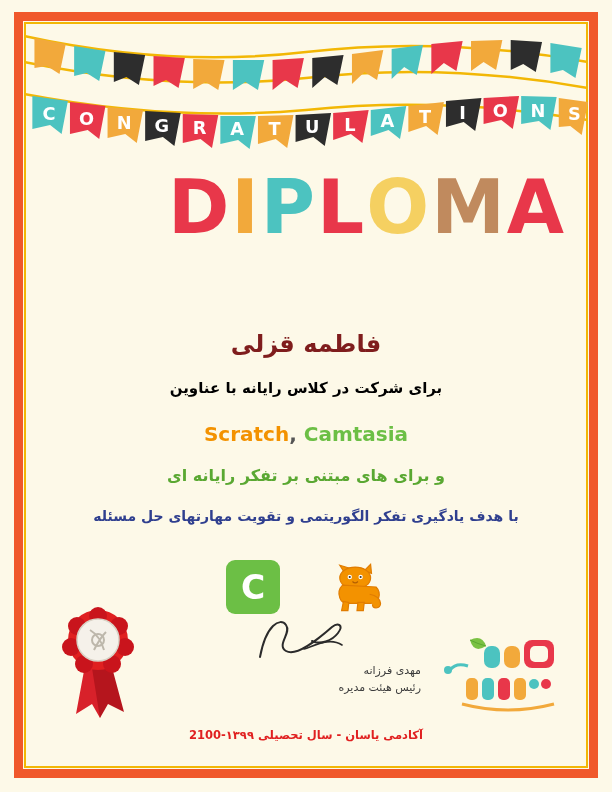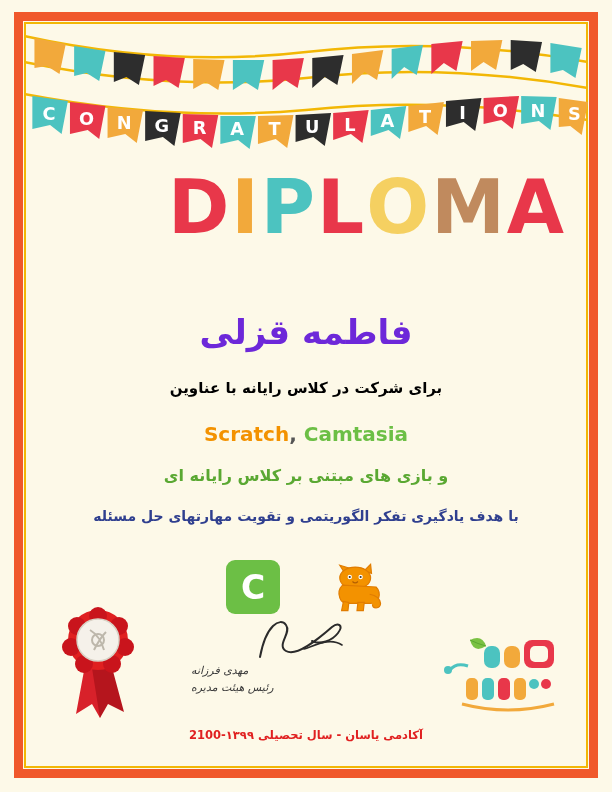--- a/index.html
+++ b/index.html
@@ -84,24 +84,24 @@
     text-align: center;
     direction: rtl;
   }
   .l-presented {
     top: 246px;
     font-size: 17px;
     font-weight: bold;
     color: #2f3f8f;
   }
   .l-name {
-    top: 290px;
-    font-size: 34px;
-    font-weight: bold;
-    color: #6d28d9;
+    top: 308px;
+    font-size: 24px;
+    font-weight: bold;
+    color: #7f1d1d;
   }
   .l-for {
     top: 357px;
     font-size: 15px;
     font-weight: bold;
     color: #000000;
   }
   .l-courses {
     top: 400px;
     font-size: 20px;
@@ -159,24 +159,23 @@
     width: 92px;
     height: 120px;
   }
 
   
   .signature-block {
     position: absolute;
     left: 50%;
     transform: translateX(-50%);
     bottom: 72px;
-    text-align: left;
+    text-align: right;
     direction: rtl;
     width: 230px;
-    font-style: italic;
   }
   .sig-svg { display: block; margin: 0 auto 2px auto; }
   .sig-name {
     font-size: 11px;
     color: #3b3b3b;
     line-height: 1.5;
   }
   .sig-role {
     font-size: 11px;
     color: #3b3b3b;
@@ -279,21 +278,21 @@
     </div>
 
     <div class="line l-name">فاطمه قزلی</div>
     <div class="line l-for">برای شرکت در کلاس رایانه با عناوین</div>
 
     <div class="line l-courses">
       <span class="c-scratch">Scratch</span><span class="c-comma">,</span>
       <span class="c-camtasia">Camtasia</span>
     </div>
 
-    <div class="line l-games">و بازی های مبتنی بر کلاس رایانه ای</div>
+    <div class="line l-games">و برای های مبتنی بر تفکر رایانه ای</div>
     <div class="line l-goal">با هدف یادگیری تفکر الگوریتمی و تقویت مهارتهای حل مسئله</div>
 
     <div class="logos">
       <svg class="cat-logo" viewBox="0 0 64 64">
         <g fill="#f39200" stroke="#e07c00" stroke-width="1.3">
           <path d="M18 16 l-5 -8 l10 3 z"></path>
           <path d="M40 14 l7 -7 l1 10 z"></path>
           <ellipse cx="30" cy="22" rx="17" ry="12"></ellipse>
           <path d="M16 30 q-6 6 -3 14 q2 6 9 6 l25 0 q8 0 9 -6 q2 -7 -3 -12 z"></path>
           <path d="M17 48 l-2 10 l7 0 l1 -9 z"></path>

